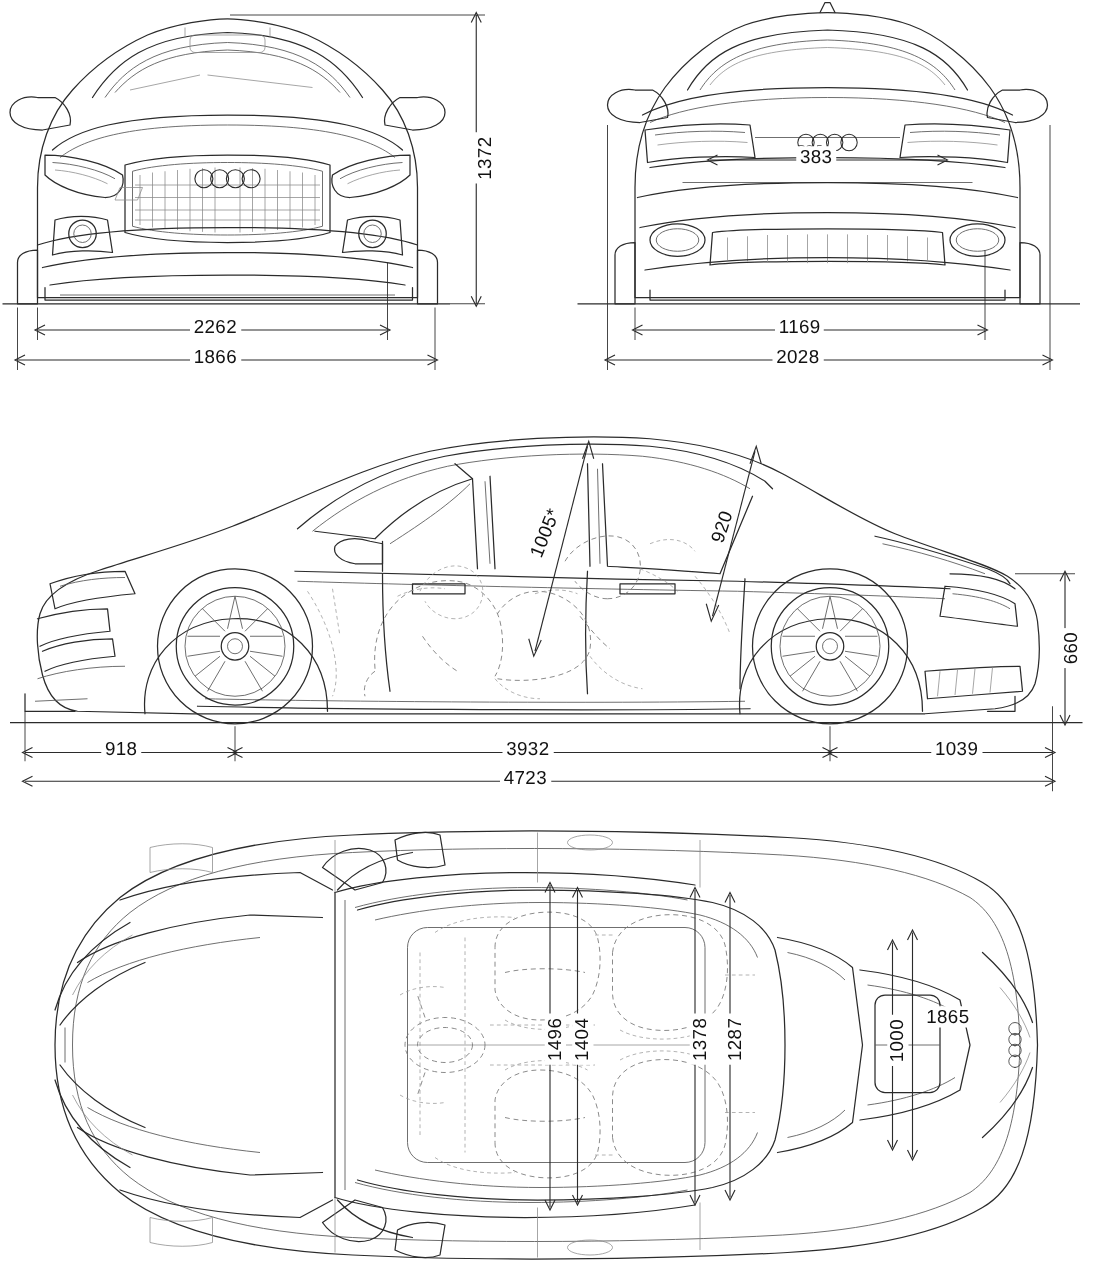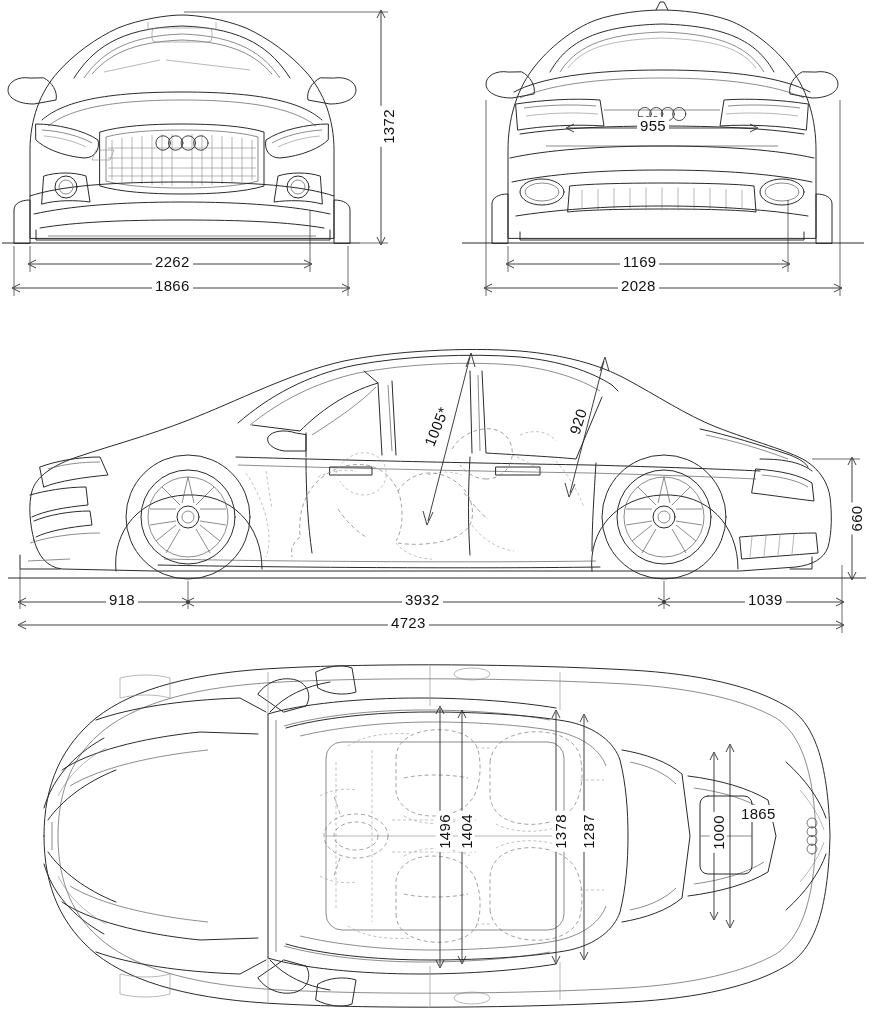--- a/index.html
+++ b/index.html
@@ -202,21 +202,21 @@
       <path class="dim" d="M332,260 L340,264 L332,268"></path>
       <line class="dimx" x1="58" y1="246" x2="58" y2="272"></line>
       <line class="dimx" x1="338" y1="200" x2="338" y2="272"></line>
 
       <line class="dim" x1="36" y1="288" x2="390" y2="288"></line>
       <path class="dim" d="M42,284 L34,288 L42,292"></path>
       <path class="dim" d="M384,284 L392,288 L384,292"></path>
       <line class="dimx" x1="36" y1="100" x2="36" y2="296"></line>
       <line class="dimx" x1="390" y1="100" x2="390" y2="296"></line>
     </svg>
-    <div class="dimlabel" style="left:187px; top:117px;">955</div>
+    <div class="dimlabel" style="left:187px; top:117px;">383</div>
     <div class="dimlabel" style="left:170px; top:253px;">1169</div>
     <div class="dimlabel" style="left:168px; top:277px;">2028</div>
   </div>
 
   <div class="view" style="left:0px; top:325px; width:874px; height:320px;">
     <svg width="874" height="320" viewBox="0 0 874 320">
       <line class="grnd" x1="8" y1="253" x2="866" y2="253"></line>
 
       <path class="ln" d="M34,215 C30,200 28,180 32,166 C36,152 52,140 80,131
         C110,121 150,110 186,96 C238,76 290,48 344,36 C392,26 466,22 520,26
@@ -357,24 +357,24 @@
       <line class="dimx" x1="664" y1="256" x2="664" y2="284"></line>
       <line class="dimx" x1="842" y1="240" x2="842" y2="308"></line>
 
       <line class="dim" x1="20" y1="300" x2="842" y2="300"></line>
       <path class="dim" d="M26,296 L18,300 L26,304"></path>
       <path class="dim" d="M836,296 L844,300 L836,304"></path>
     </svg>
     <div class="dimlabel rotA" style="left:413px; top:93px;">1005*</div>
     <div class="dimlabel rotB" style="left:562px; top:88px;">920</div>
     <div class="dimlabel vert rot90" style="left:841px; top:185px;">660</div>
-    <div class="dimlabel" style="left:81px; top:266px;margin-left:25px;">918</div>
+    <div class="dimlabel" style="left:81px; top:266px;">918</div>
     <div class="dimlabel" style="left:402px; top:266px;">3932</div>
     <div class="dimlabel" style="left:745px; top:266px;">1039</div>
-    <div class="dimlabel" style="left:388px; top:289px;">4723</div>
+    <div class="dimlabel" style="left:400px; top:289px;">4723</div>
   </div>
 
   <div class="view" style="left:0px; top:650px; width:874px; height:374px;">
     <svg width="874" height="374" viewBox="0 0 874 374">
 
       <path class="ln" d="M44,186 C44,134 62,96 96,68 C134,38 196,22 282,18
         C380,13 520,14 630,20 C700,24 752,36 786,56 C814,72 828,110 830,186
         C828,262 814,300 786,316 C752,336 700,348 630,352 C520,358 380,359 282,354
         C196,350 134,334 96,304 C62,276 44,238 44,186 Z"></path>
       <path class="lnt" d="M58,186 C58,138 74,104 104,80 C140,52 198,36 282,32

